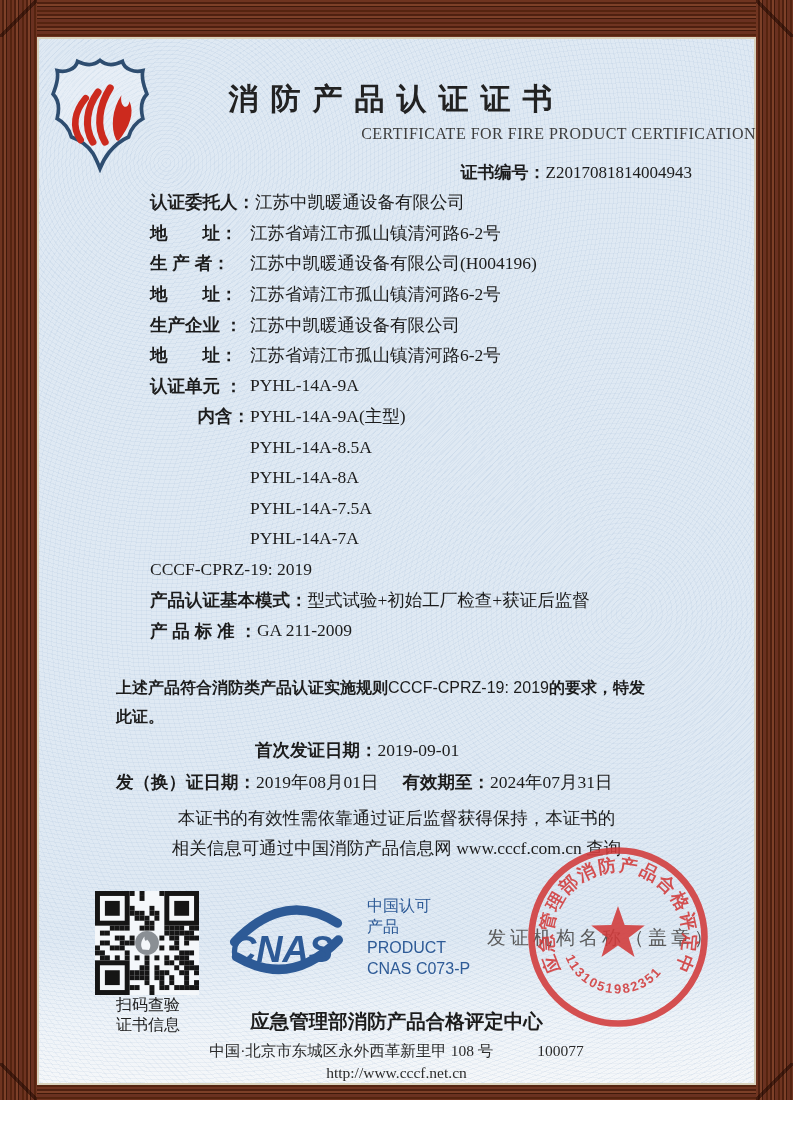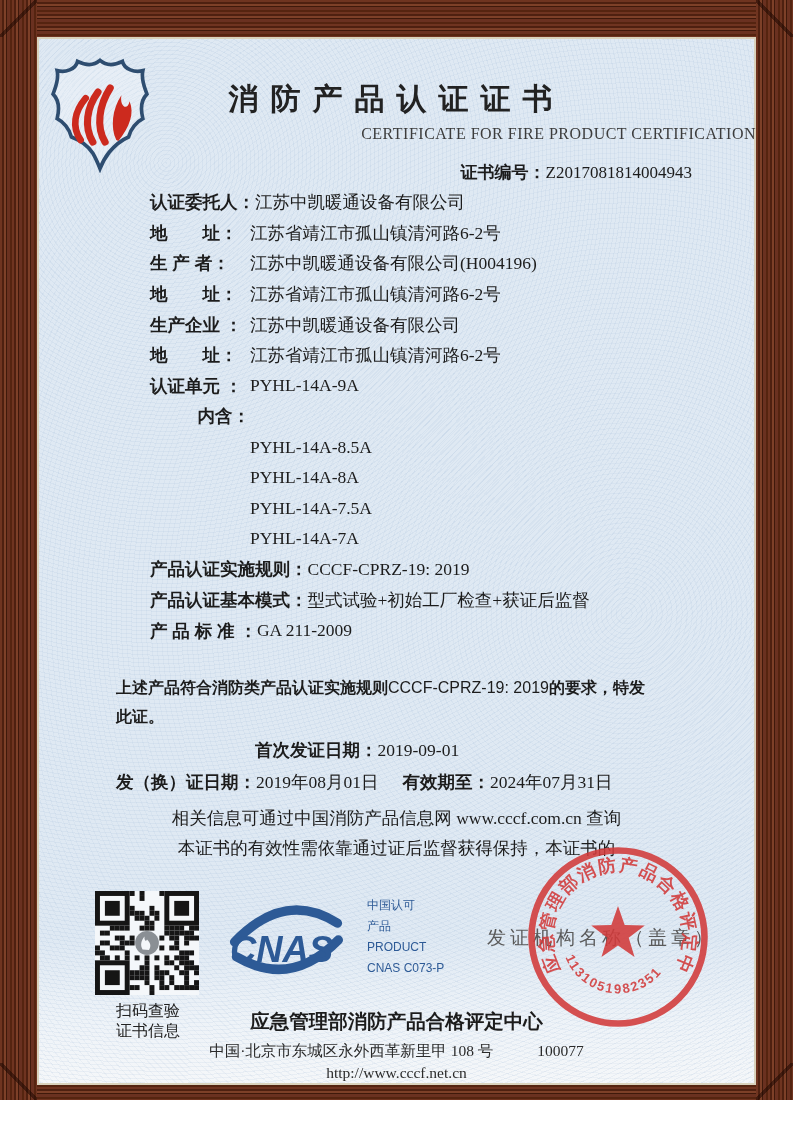--- a/index.html
+++ b/index.html
@@ -60,25 +60,25 @@
   #reissue { left:79px; top:733px; font-size:17.5px; }
   .dlbl { font-weight:bold; font-family:"Liberation Sans","DejaVu Sans",sans-serif; }
   .gap { display:inline-block; width:24px; }
 
   
   #notice { left:0; right:0; top:766px; text-align:center; font-size:17.5px; line-height:30px; }
 
   
   #qr-block { left:58px; top:854px; width:106px; text-align:center; }
   #qr-code  { width:104px; height:104px; display:block; }
-  #qr-caption { margin-top:6px; font-size:16px; line-height:20px; color:#222;
+  #qr-caption { font-size:16px; line-height:20px; color:#222;
     font-family:"Liberation Sans","DejaVu Sans",sans-serif; }
 
   #cnas-logo { left:186px; top:860px; width:126px; height:86px; }
-  #cnas-text { left:330px; top:858px; font-size:12px; line-height:21px; color:#2d5a96;
+  #cnas-text { left:330px; top:858px; font-size:16px; line-height:21px; color:#2d5a96;
     font-family:"Liberation Sans","DejaVu Sans",sans-serif; }
 
   #seal-overlay { left:450px; top:888px; font-size:19px; color:#5a5a5a; letter-spacing:4px;
     white-space:nowrap; z-index:1; }
   #seal { left:487px; top:806px; width:188px; height:188px; opacity:.88; z-index:2; }
 
   #org { left:0; right:0; top:971px; text-align:center; font-size:19.5px; font-weight:bold;
     font-family:"Liberation Sans","DejaVu Sans",sans-serif; z-index:3; }
   #address { left:0; right:0; top:1004px; text-align:center; font-size:15.5px; color:#2a2a2a; }
   #address .pc { margin-left:44px; }
@@ -145,20 +145,21 @@
       </div>
 
 
       <div class="row">
         <span class="f-label">认证单元 ：</span>
         <span class="f-value">PYHL-14A-9A</span>
       </div>
 
       <div class="row indent">
         <span class="f-label">内含：</span>
+        <span class="f-value">PYHL-14A-9A(主型)</span>
       </div>
 
       <div class="row">
         <span class="f-label"></span>
         <span class="f-value">PYHL-14A-8.5A</span>
       </div>
 
       <div class="row">
         <span class="f-label"></span>
         <span class="f-value">PYHL-14A-8A</span>
@@ -168,21 +169,20 @@
         <span class="f-label"></span>
         <span class="f-value">PYHL-14A-7.5A</span>
       </div>
 
       <div class="row">
         <span class="f-label"></span>
         <span class="f-value">PYHL-14A-7A</span>
       </div>
 
       <div class="row">
-        <span class="f-label">产品认证实施规则：</span>
         <span class="f-value">CCCF-CPRZ-19: 2019</span>
       </div>
 
       <div class="row">
         <span class="f-label">产品认证基本模式：</span>
         <span class="f-value">型式试验+初始工厂检查+获证后监督</span>
       </div>
 
       <div class="row">
         <span class="f-label">产 品 标 准 ：</span>
@@ -196,22 +196,22 @@
     </div>
 
     <div id="first-issue" class="abs">
       <span class="dlbl">首次发证日期：</span><span>2019-09-01</span>
     </div>
     <div id="reissue" class="abs">
       <span class="dlbl">发（换）证日期：</span><span>2019年08月01日</span><span class="gap"></span><span class="dlbl">有效期至：</span><span>2024年07月31日</span>
     </div>
 
     <div id="notice" class="abs">
+      <div>本证书的有效性需依靠通过证后监督获得保持，本证书的</div>
       <div>相关信息可通过中国消防产品信息网 www.cccf.com.cn 查询</div>
-      <div>本证书的有效性需依靠通过证后监督获得保持，本证书的</div>
     </div>
 
     <div id="qr-block" class="abs">
       <svg id="qr-code" viewBox="0 0 21 21">
           <rect x="0" y="0" width="21" height="21" fill="#f4f7fa"></rect>
           <rect x="7" y="0" width="1" height="1" fill="#151515"></rect>
           <rect x="9" y="0" width="1" height="1" fill="#151515"></rect>
           <rect x="13" y="0" width="1" height="1" fill="#151515"></rect>
           <rect x="9" y="1" width="1" height="1" fill="#151515"></rect>
           <rect x="7" y="3" width="1" height="1" fill="#151515"></rect>

